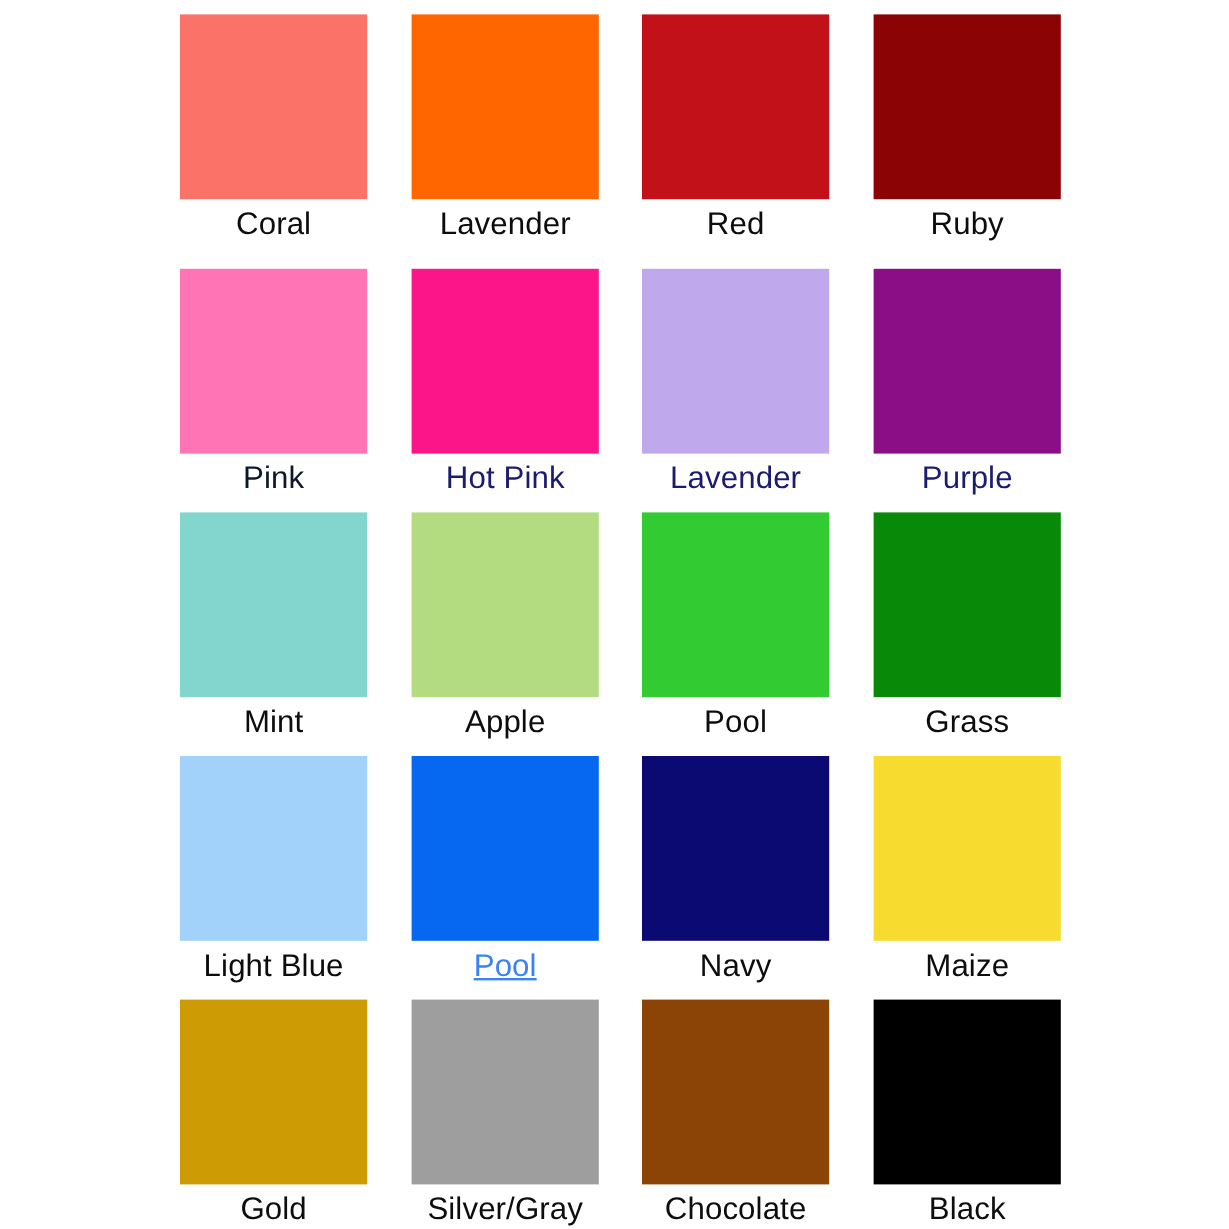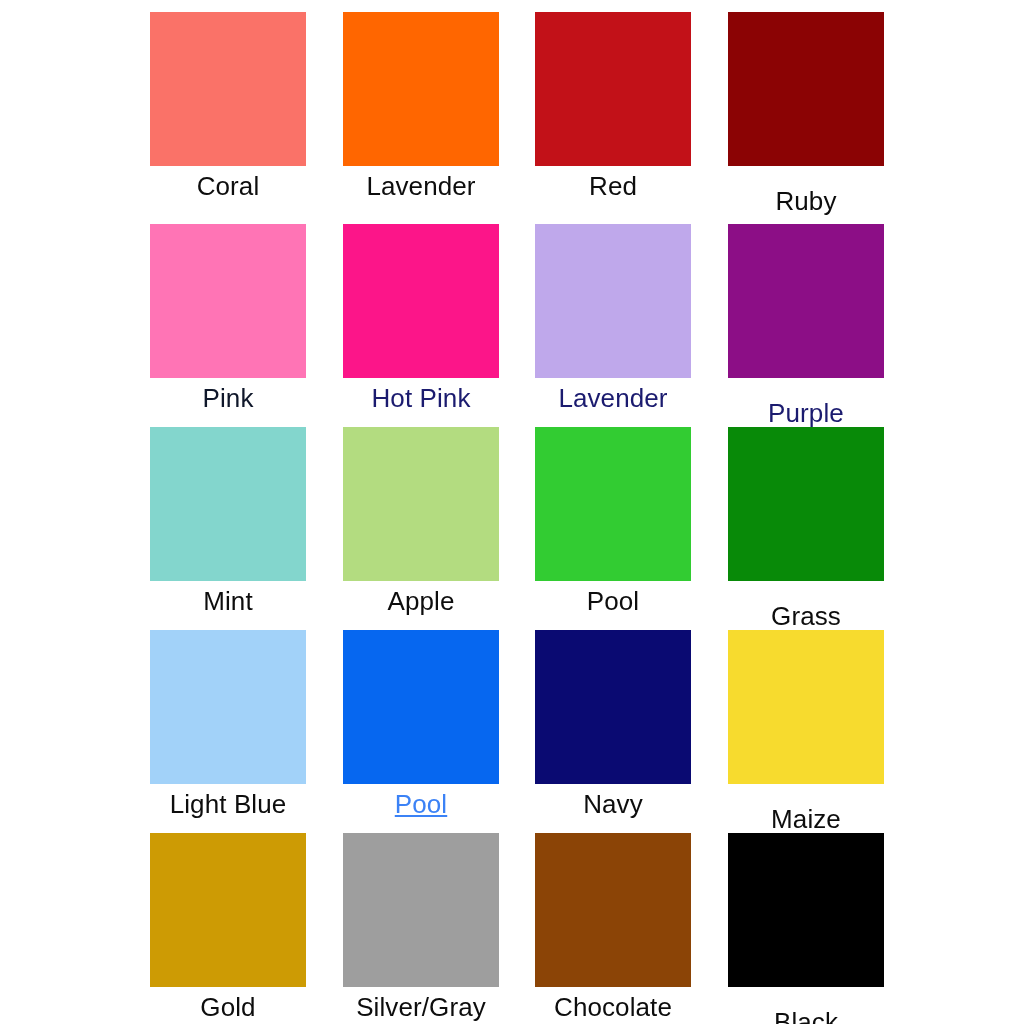--- a/index.html
+++ b/index.html
@@ -44,21 +44,21 @@
     top: 0;
     width: 156px;
     display: flex;
     flex-direction: column;
     align-items: center;
   }
 
   .swatch-cell.col-0 { left: 150px; }
   .swatch-cell.col-1 { left: 343px; }
   .swatch-cell.col-2 { left: 535px; }
-  .swatch-cell.col-3 { left: 728px; gap: 15px; }
+  .swatch-cell.col-3 { left: 728px; }
 
   .swatch-chip {
     width: 156px;
     height: 154px;
     display: block;
   }
 
   .swatch-label {
     margin-top: 3px;
     font-size: 26px;

